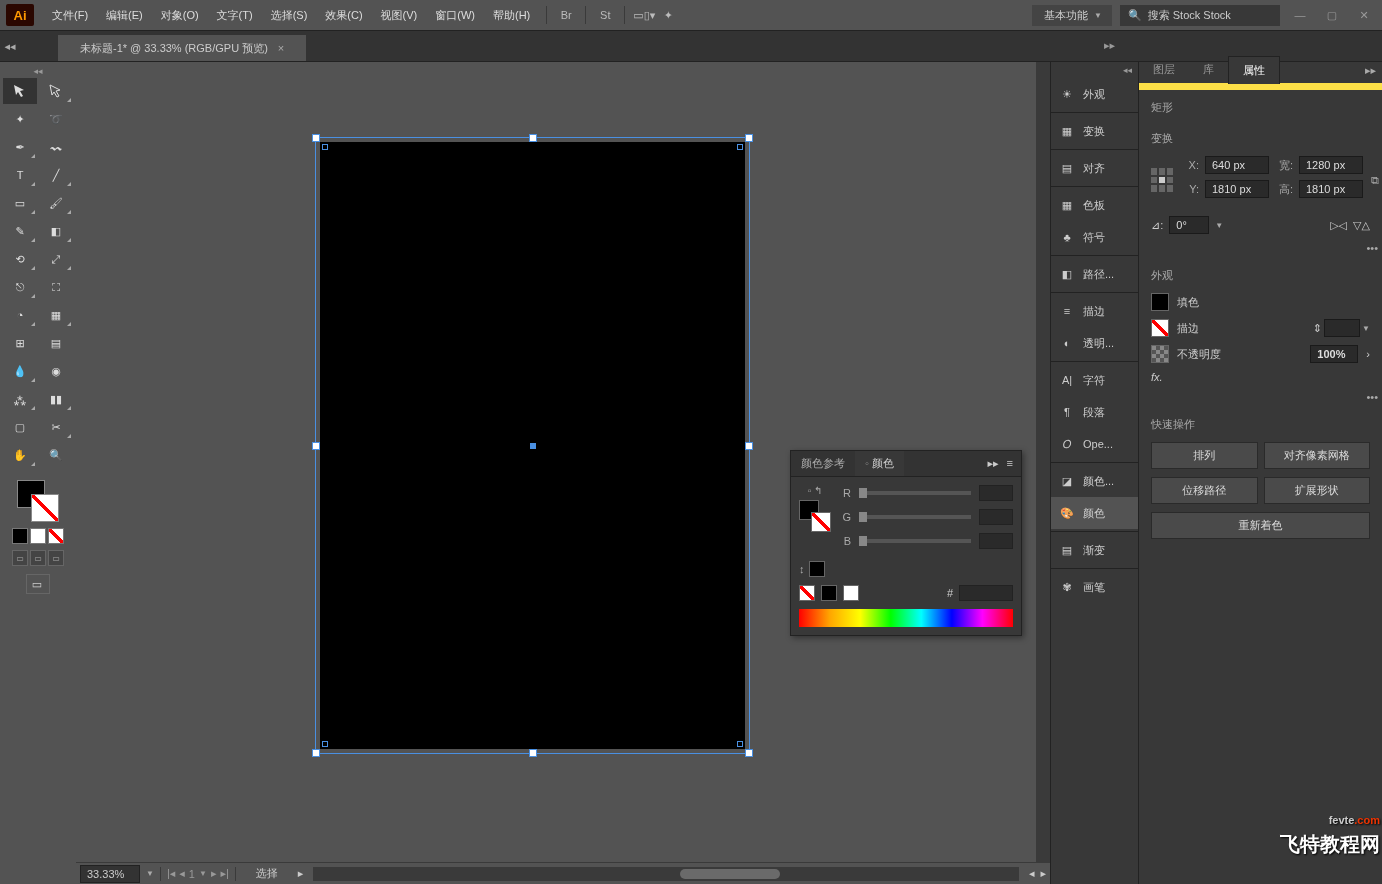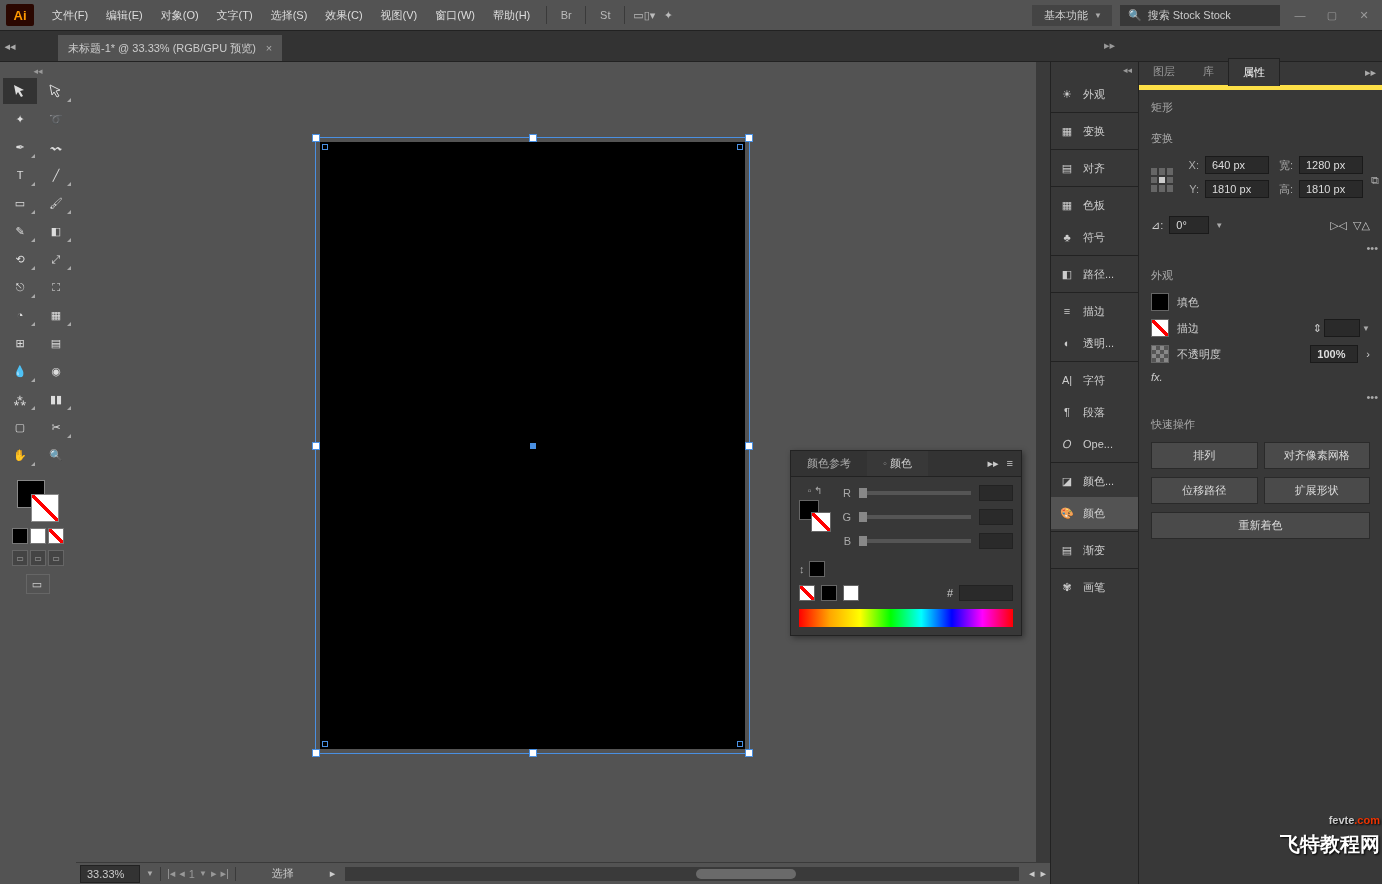--- a/index.html
+++ b/index.html
@@ -9,21 +9,21 @@
 .menu-item{padding:4px 8px;color:#ddd;cursor:pointer}
 .topbar .sep{width:1px;height:18px;background:#3a3a3a;margin:0 6px}
 .top-icon{width:22px;height:22px;display:flex;align-items:center;justify-content:center;color:#bbb;cursor:pointer}
 .top-right{margin-left:auto;display:flex;align-items:center;gap:8px}
 .workspace-dd{background:#444;padding:3px 10px 3px 12px;display:flex;align-items:center;gap:6px;cursor:pointer}
 .search-stock{background:#383838;padding:3px 8px;color:#888;width:160px;display:flex;align-items:center;gap:6px}
 .win-btn{width:24px;height:20px;display:flex;align-items:center;justify-content:center;color:#999;cursor:pointer}
 
 .control-bar{height:32px;background:#333333;border-top:1px solid #222;border-bottom:1px solid #222;display:flex;align-items:center;position:relative}
 .cb-arrow{width:20px;height:100%;display:flex;align-items:center;justify-content:center;color:#aaa;cursor:pointer}
-.doc-tab{margin-left:58px;height:26px;background:#535353;padding:0 10px;display:flex;align-items:center;gap:10px;color:#eee;position:absolute;top:4px}
+.doc-tab{margin-left:58px;height:26px;background:#535353;padding:0 22px;display:flex;align-items:center;gap:10px;color:#eee;position:absolute;top:4px}
 .doc-tab .x{color:#aaa;cursor:pointer}
 .cb-chev-right{position:absolute;right:264px;top:8px;width:14px;height:14px;color:#999}
 
 .main{display:flex;height:calc(884px - 62px)}
 .toolbar{width:76px;background:#535353;display:flex;flex-direction:column;align-items:center;padding-top:4px}
 .tool-chev{color:#999;font-size:9px;margin-bottom:2px}
 .tool-grid{display:grid;grid-template-columns:34px 34px;gap:2px}
 .tool{width:34px;height:26px;display:flex;align-items:center;justify-content:center;color:#ddd;cursor:pointer;position:relative}
 .tool.active{background:#333}
 .tool svg{width:16px;height:16px}
@@ -52,29 +52,29 @@
 .h-tm{top:-4px;left:calc(50% - 4px)}.h-bm{bottom:-4px;left:calc(50% - 4px)}
 .h-lm{top:calc(50% - 4px);left:-4px}.h-rm{top:calc(50% - 4px);right:-4px}
 .a-tl{top:6px;left:6px}.a-tr{top:6px;right:6px}.a-bl{bottom:6px;left:6px}.a-br{bottom:6px;right:6px}
 .center-pt{position:absolute;top:calc(50% - 3px);left:calc(50% - 3px);width:6px;height:6px;border:1px solid #4a90e2;background:#4a90e2}
 
 .status-bar{position:absolute;bottom:0;left:0;right:0;height:22px;background:#535353;border-top:1px solid #3a3a3a;display:flex;align-items:center;padding:0 4px;gap:6px}
 .zoom-input{background:#333;border:1px solid #222;padding:2px 6px;color:#ccc;width:60px}
 .sb-sep{width:1px;height:14px;background:#3a3a3a}
 .sb-nav{display:flex;align-items:center;gap:4px}
 .sb-nav span{color:#999;cursor:pointer}
-.sb-txt{margin:0 30px}
+.sb-txt{margin:0 14px}
 .hscroll{flex:1;height:14px;background:#3a3a3a;display:flex;align-items:center;position:relative;margin:0 4px}
 .hscroll-thumb{position:absolute;left:52%;width:100px;height:10px;background:#6a6a6a;border-radius:5px}
 
 .vscroll{position:absolute;right:0;top:0;bottom:22px;width:14px;background:#3a3a3a}
 
 .color-panel{position:absolute;top:388px;left:714px;width:232px;background:#383838;border:1px solid #222;box-shadow:2px 2px 6px rgba(0,0,0,0.4)}
 .cp-header{height:26px;background:#333;display:flex;align-items:center;border-bottom:1px solid #222}
-.cp-tab{padding:5px 16px;color:#aaa;cursor:pointer}
+.cp-tab{padding:5px 10px;color:#aaa;cursor:pointer}
 .cp-tab.active{background:#383838;color:#eee}
 .cp-menu{margin-left:auto;padding:0 8px;color:#aaa;display:flex;gap:8px}
 .cp-body{padding:8px;display:flex;gap:8px}
 .cp-left{display:flex;flex-direction:column;gap:4px;align-items:center}
 .mini-proxy{width:32px;height:32px;position:relative}
 .mp-fill{width:20px;height:20px;background:#000;border:1px solid #666;position:absolute;top:0;left:0}
 .mp-stroke{width:20px;height:20px;background:#fff;border:1px solid #666;position:absolute;bottom:0;right:0}
 .mp-stroke::after{content:"";position:absolute;inset:0;background:linear-gradient(to top right,transparent 42%,red 42%,red 58%,transparent 58%)}
 .cp-sliders{flex:1;display:flex;flex-direction:column;gap:8px}
 .cp-row{display:flex;align-items:center;gap:8px}
@@ -89,21 +89,21 @@
 .spectrum{height:18px;margin:4px 8px 8px;background:linear-gradient(to right,red,orange,yellow,lime,cyan,blue,magenta,red)}
 
 .mid-dock{width:88px;background:#383838;border-left:1px solid #222;display:flex;flex-direction:column}
 .dock-chev{height:16px;display:flex;align-items:center;justify-content:flex-end;padding:0 6px;color:#999;font-size:9px}
 .dock-item{height:32px;display:flex;align-items:center;gap:8px;padding:0 8px;cursor:pointer;color:#ccc}
 .dock-item.active{background:#535353}
 .dock-item .ico{width:16px;height:16px;display:flex;align-items:center;justify-content:center;color:#ccc}
 .dock-hr{height:1px;background:#222;margin:2px 0}
 
 .right-panel{width:244px;background:#383838;border-left:1px solid #222;display:flex;flex-direction:column}
-.tabs{height:28px;display:flex;border-bottom:5px solid #fde047;align-items:flex-end}
+.tabs{height:28px;display:flex;border-bottom:7px solid #fde047;align-items:flex-end}
 .tab{padding:6px 14px;color:#999;cursor:pointer}
 .tab.active{background:#383838;color:#fff;border-top:1px solid #222;border-left:1px solid #222;border-right:1px solid #222;position:relative;top:1px}
 .tabs-menu{margin-left:auto;padding:6px;color:#aaa}
 .section-title{padding:10px 12px 6px;color:#aaa;font-size:11px}
 .sec{padding:4px 12px}
 .xf-row{display:flex;align-items:center;gap:6px;margin-bottom:6px}
 .xf-row label{color:#aaa;min-width:18px;text-align:right}
 .num-input{background:#2a2a2a;border:1px solid #1a1a1a;padding:2px 6px;width:64px;color:#ddd}
 .link-icon{width:18px;height:36px;display:flex;align-items:center;justify-content:center;color:#aaa}
 .angle-row{display:flex;align-items:center;gap:6px;margin-top:4px}

